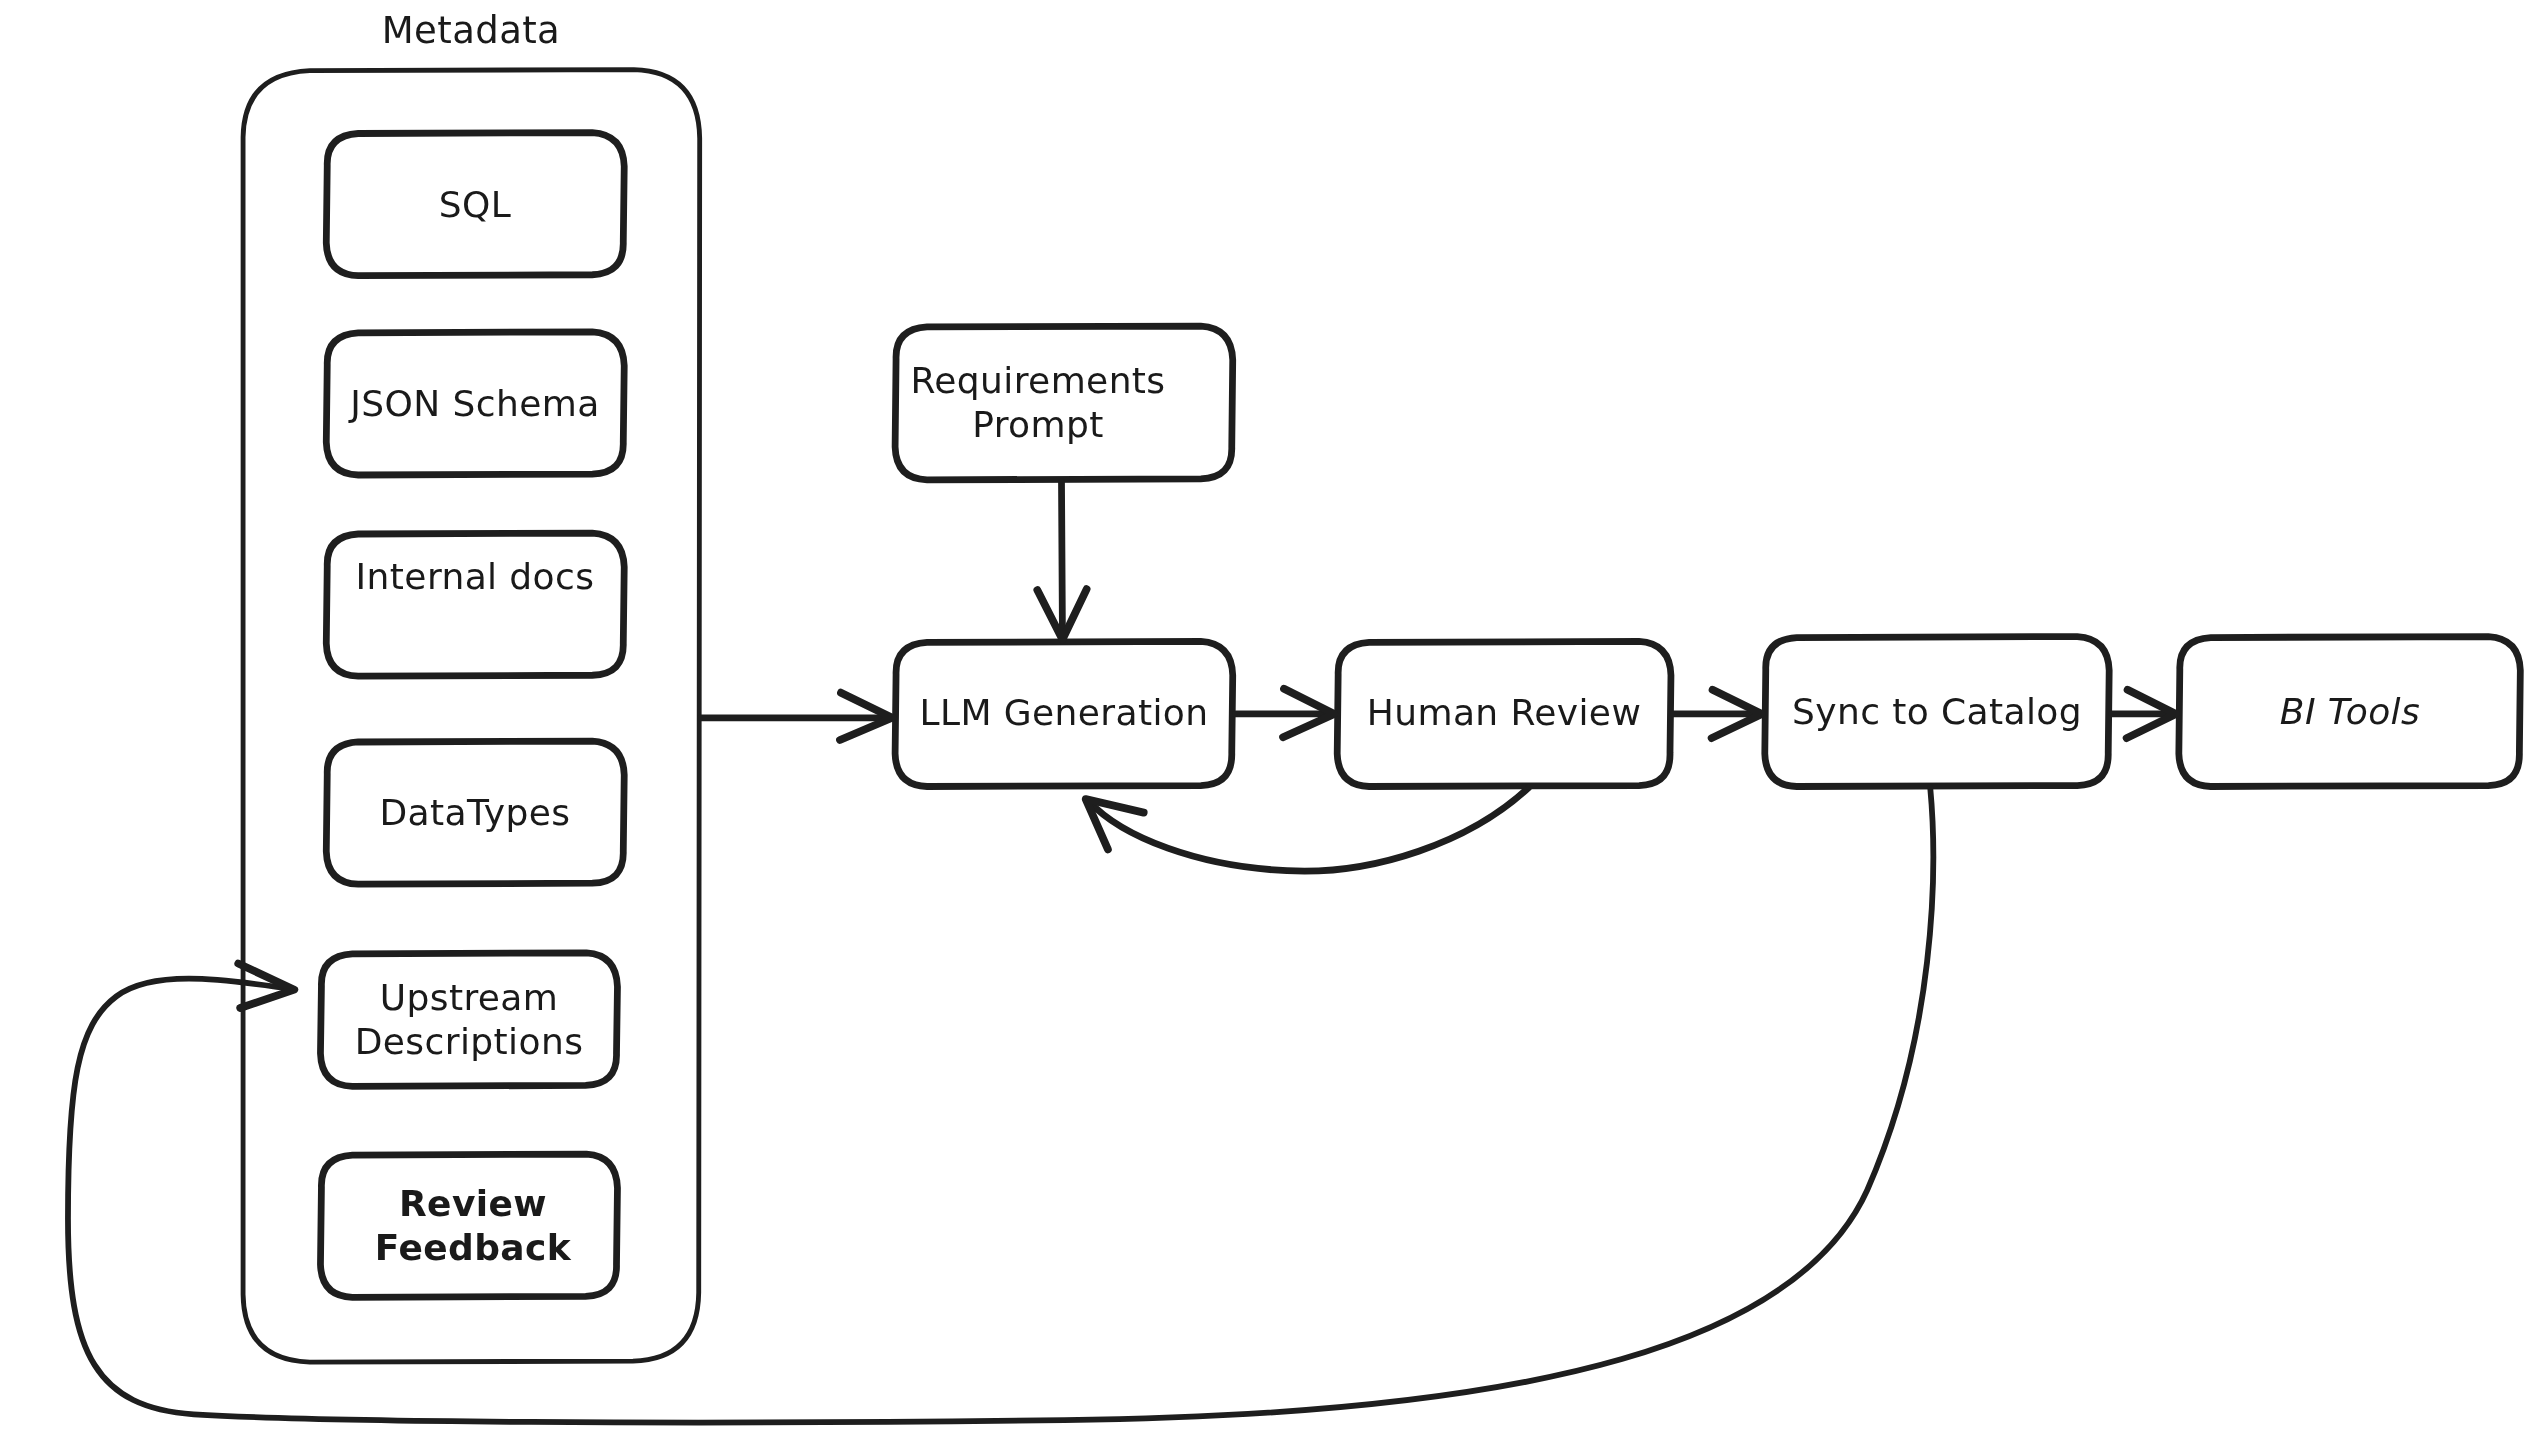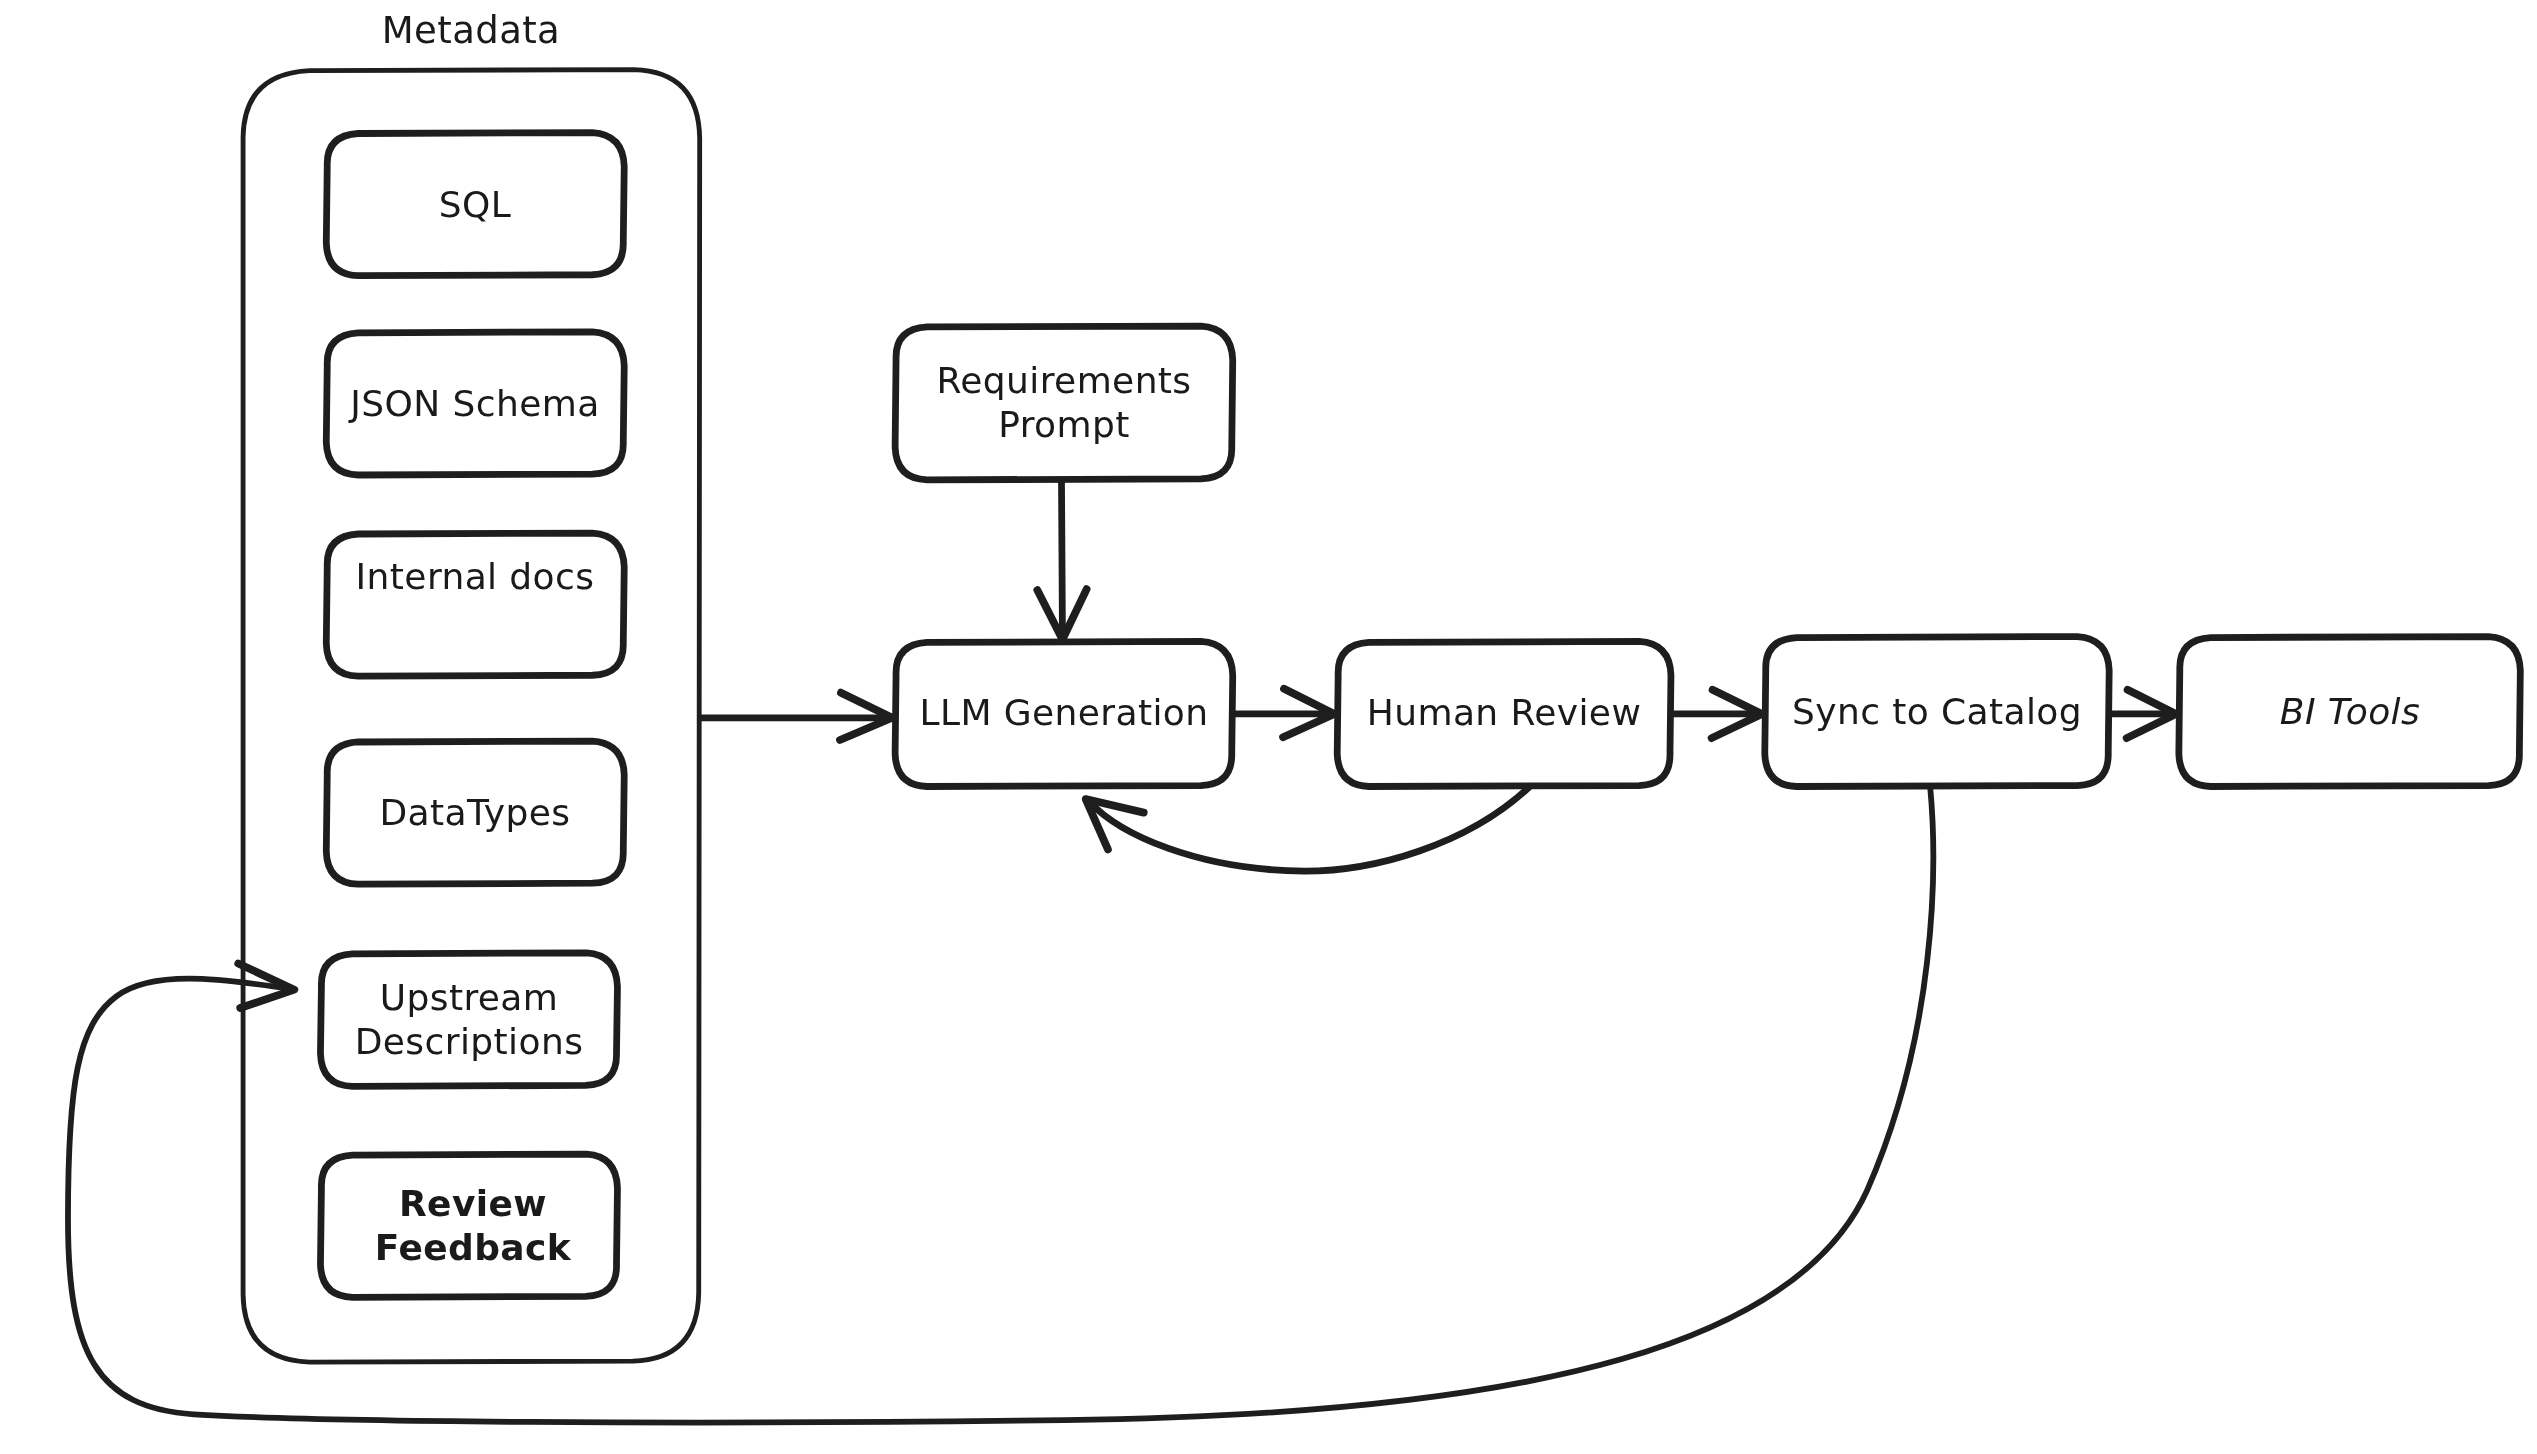--- a/index.html
+++ b/index.html
@@ -200,21 +200,21 @@
   <div class="node-label" style="left:326px; top:505px; width:298px; height:143px;">Internal docs</div>
 
   <div class="node-label" style="left:321px; top:953px; width:296px; height:134px;">Upstream
 Descriptions</div>
 
   <div class="node-label" style="left:326px; top:741px; width:298px; height:143px;">DataTypes</div>
 
   <div class="node-label" style="left:325px; top:1154px; width:296px; height:143px;font-weight:bold;">Review
 Feedback</div>
 
-  <div class="node-label" style="left:895px; top:326px; width:338px; height:153px;">Requirements
+  <div class="node-label" style="left:869px; top:326px; width:338px; height:153px;">Requirements
 Prompt</div>
 
   <div class="node-label" style="left:1337px; top:641px; width:334px; height:144px;">Human Review</div>
 
   <div class="node-label" style="left:895px; top:641px; width:338px; height:144px;">LLM Generation</div>
 
   <div class="node-label" style="left:1765px; top:637px; width:344px; height:149px;">Sync to Catalog</div>
 
   <div class="node-label" style="left:2179px; top:637px; width:342px; height:149px;font-style:italic;">BI Tools</div>
 

